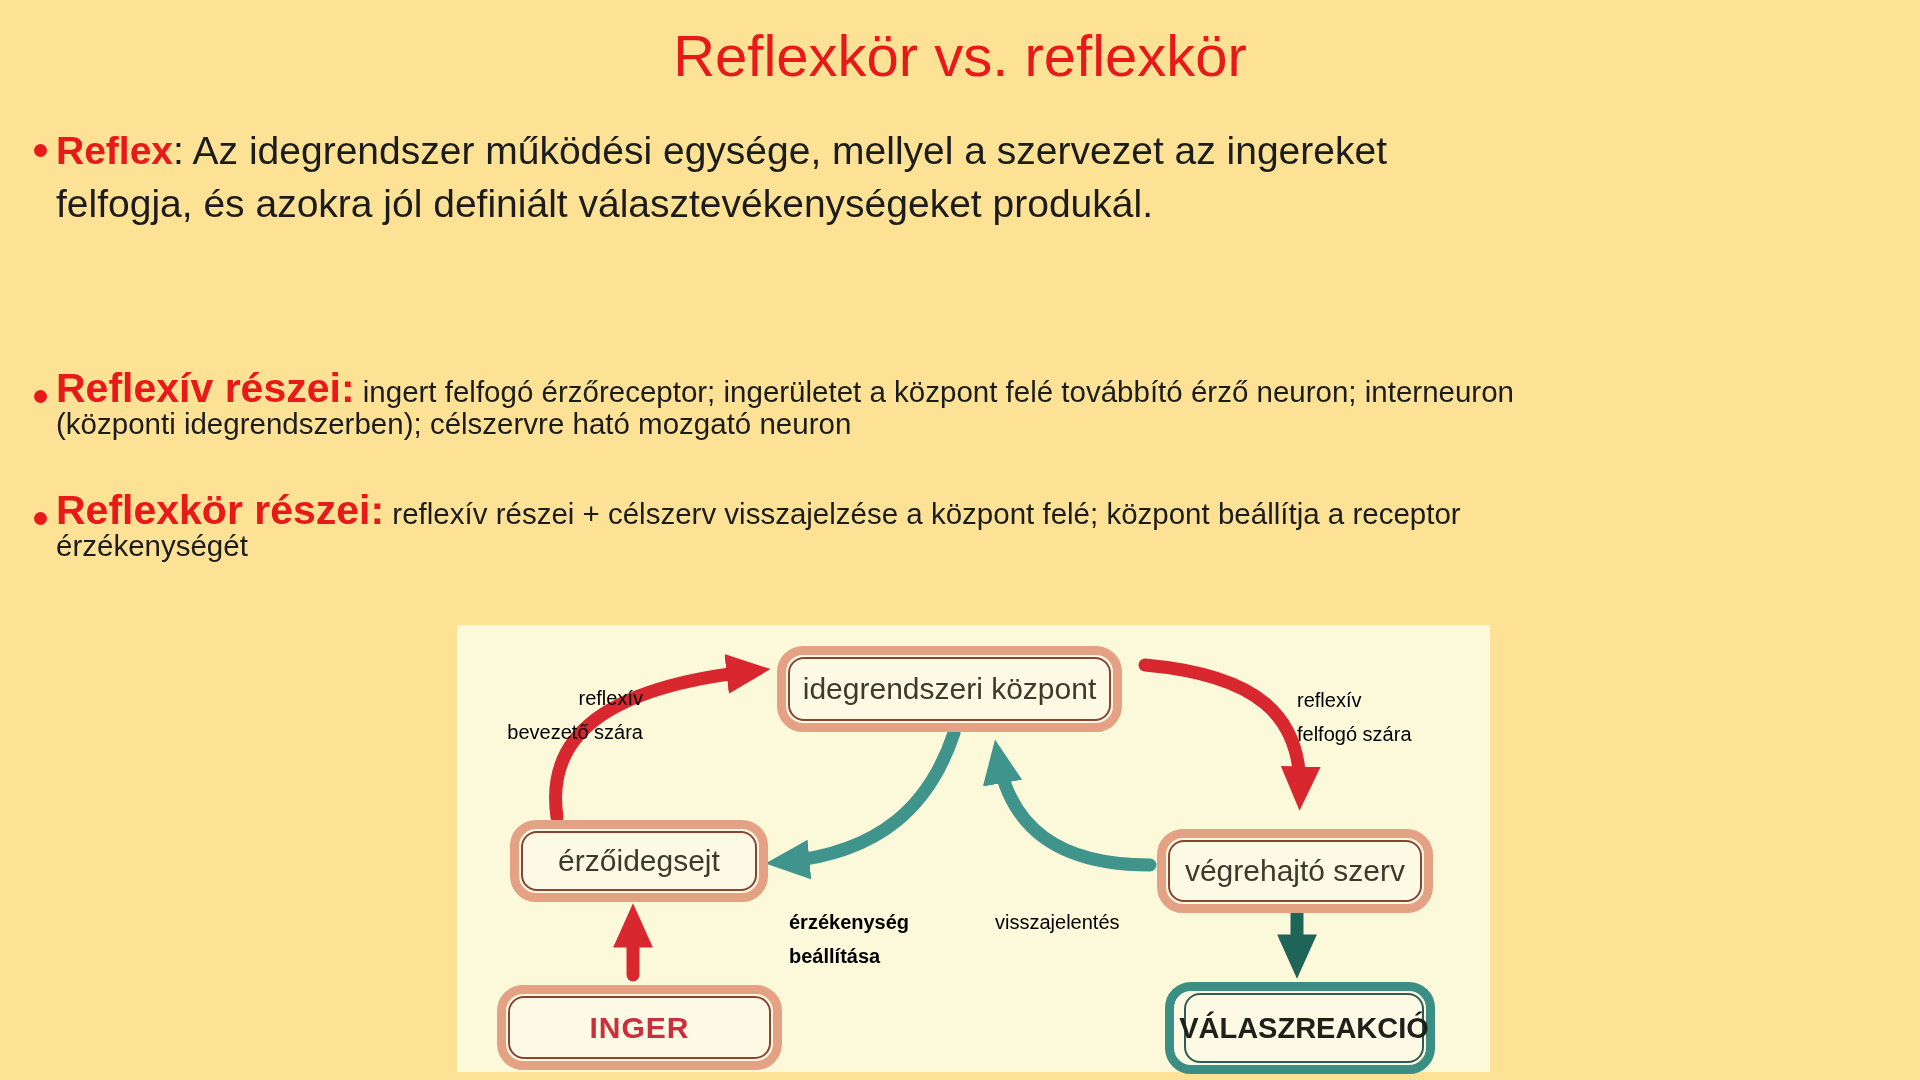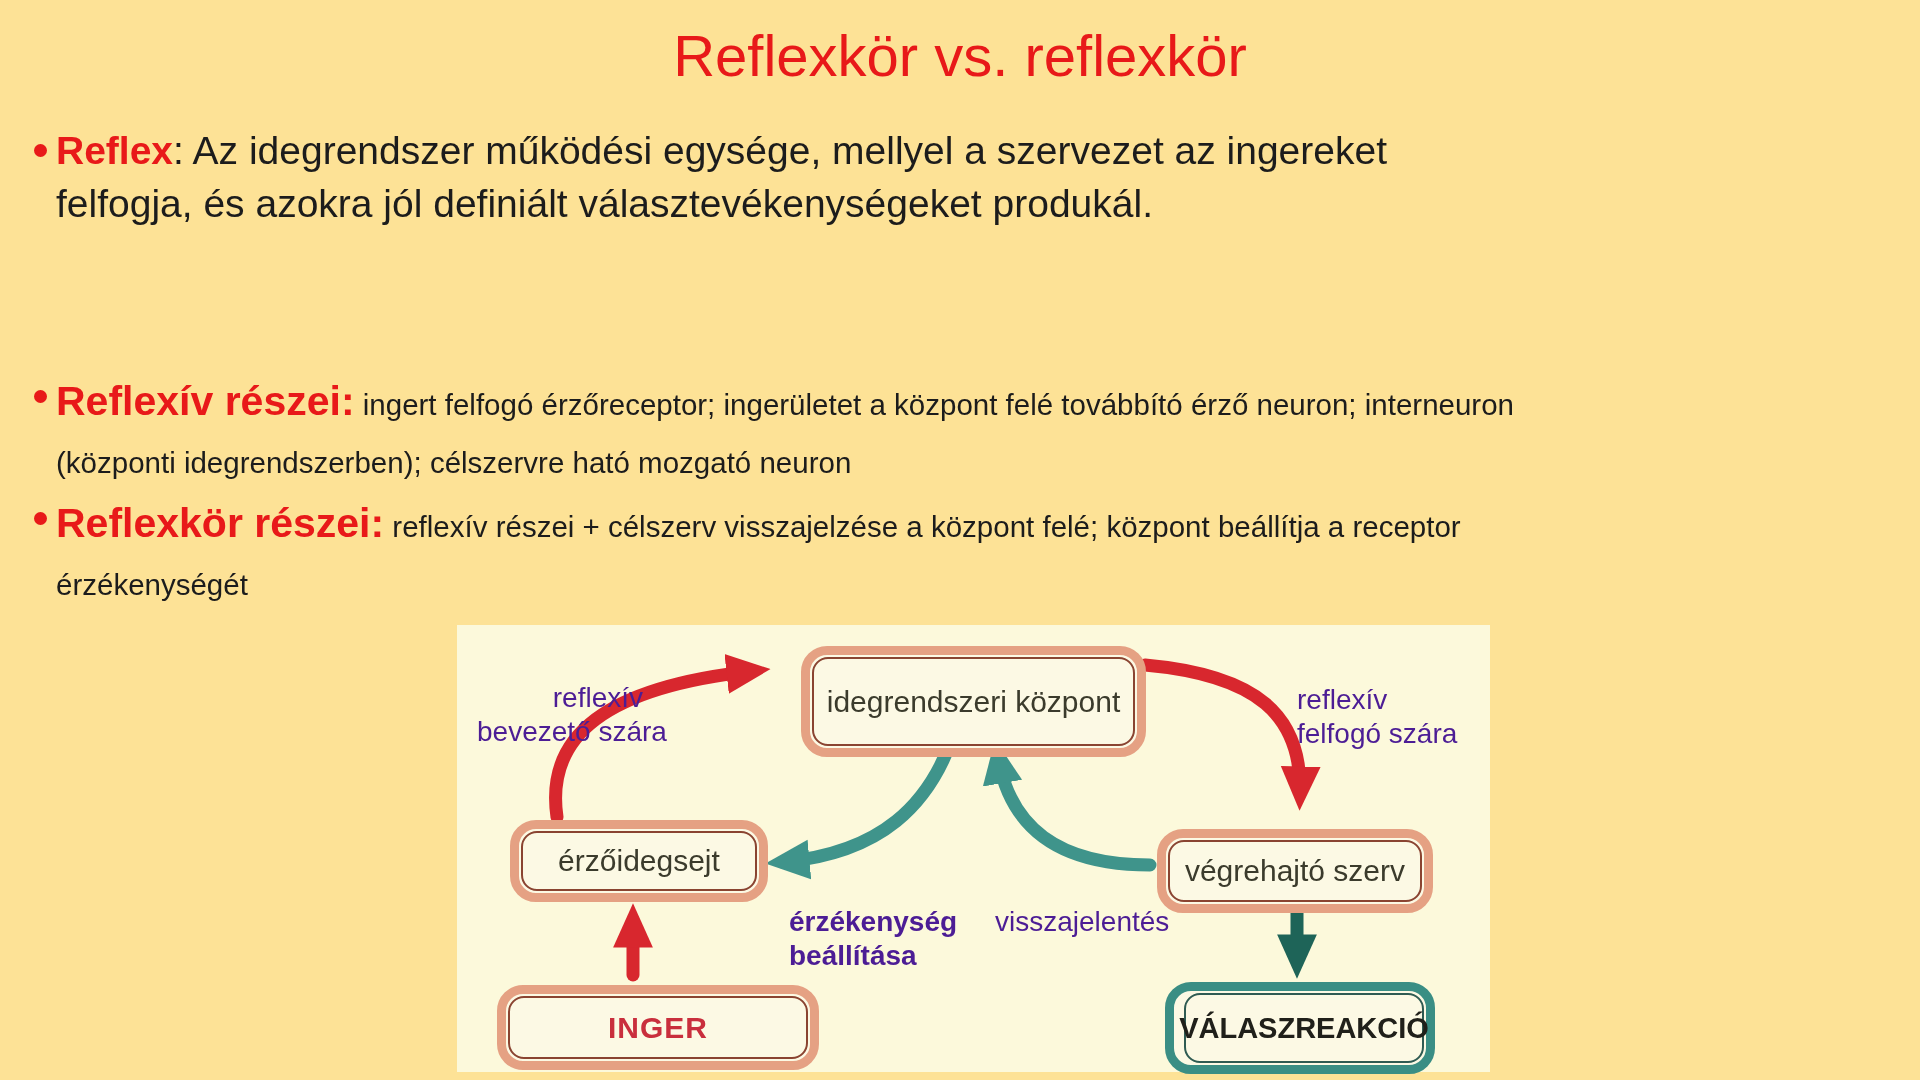--- a/index.html
+++ b/index.html
@@ -15,21 +15,21 @@
   }
   
   .bullet{ position:absolute; left:30px; right:18px; padding-left:26px; color:#1C1C1C;}
   .bullet .dot{
     position:absolute; left:4px; width:13px; height:13px;
     border-radius:50%; background:#E81919;
   }
   .b1{ top:110px; font-size:39px; line-height:53px;margin-top:14px;}
   .b1 .dot{ top:20px; }
   .b1 .term{ font-weight:bold; color:#E81919; }
-  .b23{ font-size:29.5px; line-height:58px; }
+  .b23{ font-size:29.5px; line-height:32px; }
   .b2{ top:372px; }
   .b3{ top:494px; }
   .b23 .dot{ top:18px; }
   .b23 .term{ font-weight:bold; color:#E81919; font-size:41px; }
   .cont{ display:block; }
   
   .panel{
     position:absolute; left:457px; top:625px; width:1033px; height:447px;
     background:#FCF9DB;
   }
@@ -37,30 +37,30 @@
   .node{
     position:absolute; background:#FCF9E4;
     border:9px solid #E5A183; border-radius:26px;
     box-sizing:border-box;
   }
   .node-in{
     position:absolute; inset:2px; border:2px solid #8A4431; border-radius:16px;
     display:flex; align-items:center; justify-content:center;
     font-size:30px; color:#3B3B2C; white-space:nowrap;
   }
-  .n-center{ left:344px; top:21px;  width:345px; height:111px; }
+  .n-center{ left:320px; top:21px;  width:345px; height:86px; }
   .n-sensor{ left:30px;  top:195px; width:258px; height:82px;margin-left:23px; }
   .n-effector{ left:700px; top:204px; width:276px; height:84px; }
-  .n-stimulus{ left:40px; top:360px; width:322px; height:85px; }
+  .n-stimulus{ left:40px; top:360px; width:285px; height:85px; }
   .n-stimulus .node-in{ font-weight:bold; color:#C92F3D; letter-spacing:1px; }
   .n-response{ left:708px; top:357px; width:270px; height:92px;
                border-color:#3A8E84; }
   .n-response .node-in{ border-color:#2F5B52; font-weight:bold; color:#20201A; font-size:29px;margin-left:8px; }
   .dlabel{
-    position:absolute; font-size:28px; line-height:34px; color:#4c1d95;
+    position:absolute; font-size:20px; line-height:34px; color:#000000;
     white-space:nowrap;
   }
   .l-afferent{ left:20px; top:56px; width:166px; text-align:right; }
   .l-efferent{ left:840px; top:58px; text-align:left; }
   .l-sensitivity{ left:332px; top:280px;font-weight:bold; }
   .l-feedback{ left:538px; top:280px;text-align:center; }
 </style>
 </head>
 <body>
 

